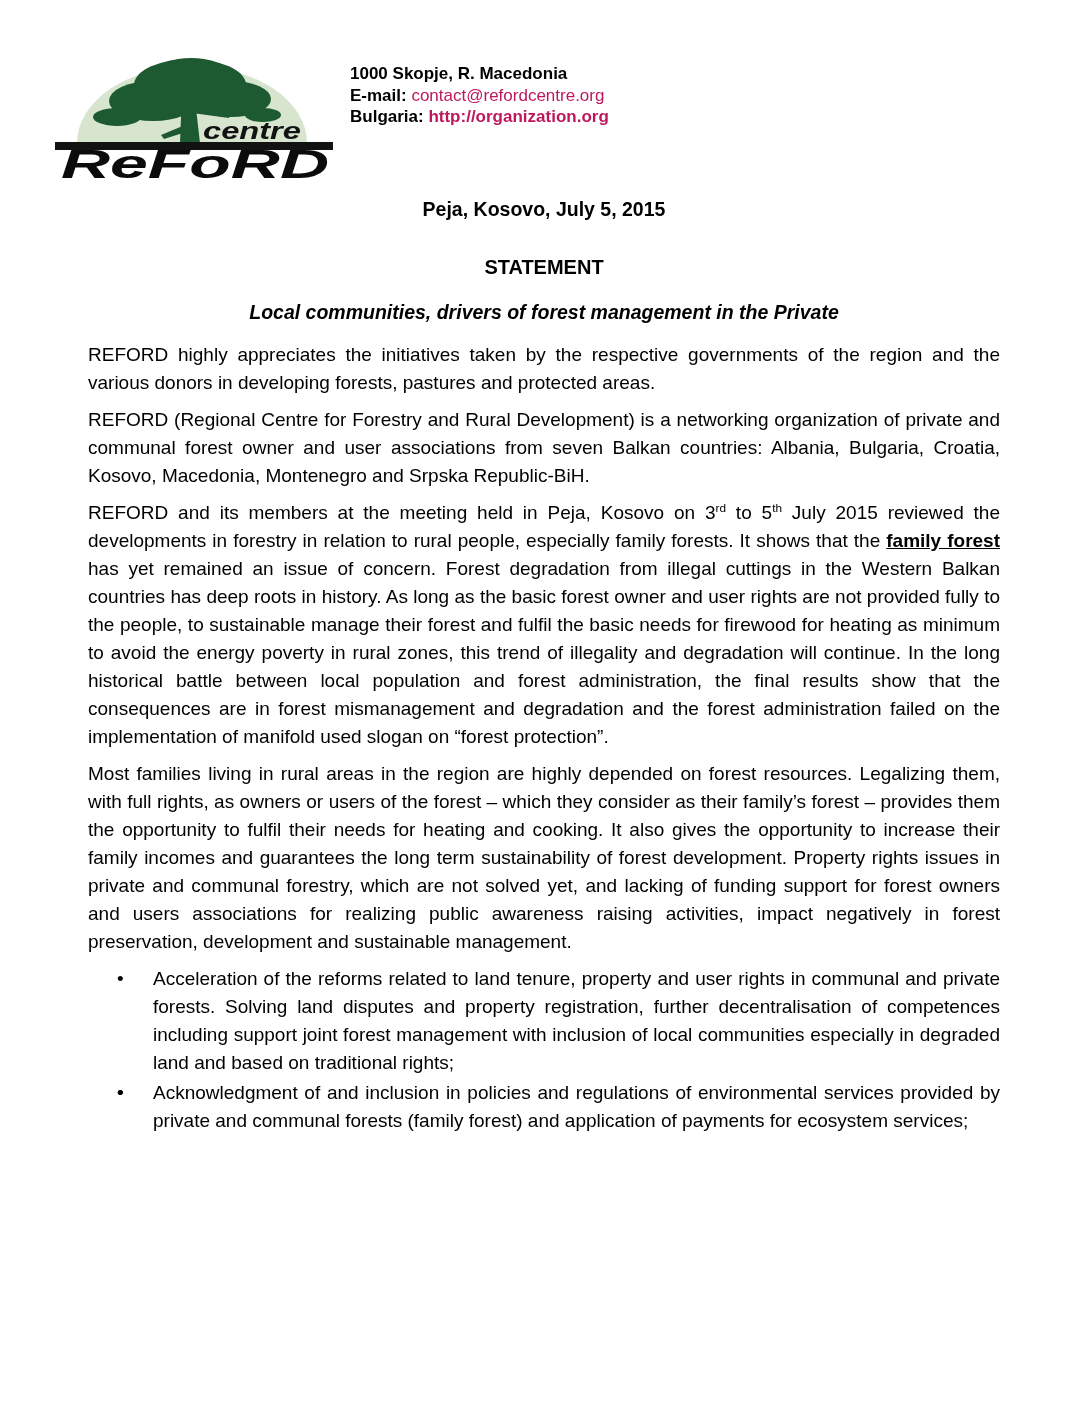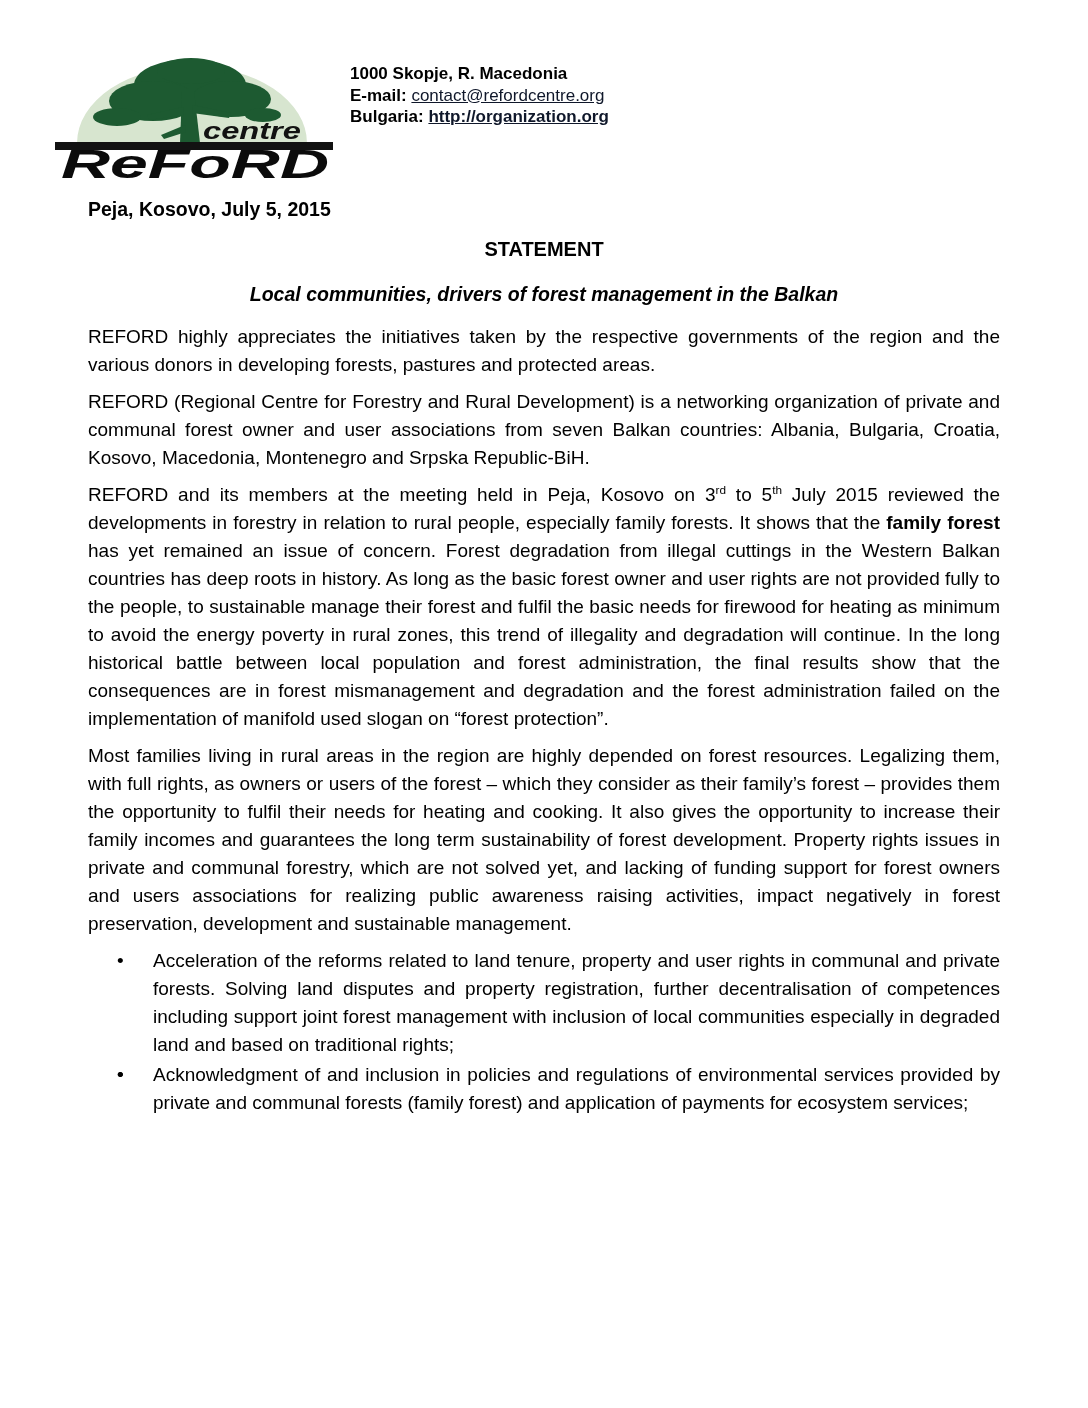--- a/index.html
+++ b/index.html
@@ -22,36 +22,35 @@
   }
   .logo-box { flex: 0 0 auto; width: 285px; height: 126px; }
   .contact-block {
     margin-left: 10px;
     padding-top: 8px;
     font-size: 17px;
     line-height: 21.5px;
     font-weight: bold;
   }
   .contact-block .link {
-    color: #0f172a;
-    text-decoration: underline;
+    color: #be185d;
     cursor: pointer;
   }
   .contact-block .email-link { font-weight: normal; }
   .contact-block .website-link { font-weight: bold; }
   
   .dateline {
     margin: 16px 88px 0;
-    text-align: left;
+    text-align: center;
     font-weight: bold;
     font-size: 19.5px;
     line-height: 24px;
   }
   .doc-title {
-    margin-top: 16px;
+    margin-top: 34px;
     text-align: center;
     font-size: 20px;
     font-weight: bold;
     line-height: 24px;
   }
   .doc-subtitle {
     margin-top: 21px;
     text-align: center;
     font-size: 19.5px;
     font-weight: bold;
@@ -64,21 +63,21 @@
     font-size: 19px;
     line-height: 28px;
     text-align: justify;
   }
   .doc-body p { margin: 0 0 9px 0; }
   .doc-body sup {
     vertical-align: super;
     font-size: 62%;
     line-height: 0;
   }
-  .bold-run { font-weight: bold; }
+  .bold-run { font-weight: bold; text-decoration: underline; }
   
   .bullet-list { list-style: none; margin: 0; padding: 0; }
   .bullet-list li {
     position: relative;
     padding-left: 65px;
     margin-bottom: 2px;
     text-align: justify;
   }
   .bullet-list .bullet-marker {
     position: absolute;
@@ -122,21 +121,21 @@
     <div class="contact-block">
       <div>1000 Skopje, R. Macedonia</div>
       <div><span>E-mail: </span><a class="link email-link">contact@refordcentre.org</a></div>
       <div><span>Bulgaria: </span><a class="link website-link">http://organization.org</a></div>
     </div>
   </header>
 
   <div class="dateline">Peja, Kosovo, July 5, 2015</div>
 
   <div class="doc-title">STATEMENT</div>
-  <div class="doc-subtitle">Local communities, drivers of forest management in the Balkan</div>
+  <div class="doc-subtitle">Local communities, drivers of forest management in the Private</div>
 
   <div class="doc-body">
     <p>REFORD highly appreciates the initiatives taken by the respective governments of the region and the various donors in developing forests, pastures and protected areas.</p>
     <p>REFORD (Regional Centre for Forestry and Rural Development) is a networking organization of private and communal forest owner and user associations from seven Balkan countries: Albania, Bulgaria, Croatia, Kosovo, Macedonia, Montenegro and Srpska Republic-BiH.</p>
     <p><span>REFORD and its members at the meeting held in Peja, Kosovo on 3</span><sup>rd</sup><span> to 5</span><sup>th</sup><span> July 2015 reviewed the developments in forestry in relation to rural people, especially family forests. It shows that the </span><span class="bold-run">family forest</span><span> has yet remained an issue of concern. Forest degradation from illegal cuttings in the Western Balkan countries has deep roots in history. As long as the basic forest owner and user rights are not provided fully to the people, to sustainable manage their forest and fulfil the basic needs for firewood for heating as minimum to avoid the energy poverty in rural zones, this trend of illegality and degradation will continue. In the long historical battle between local population and forest administration, the final results show that the consequences are in forest mismanagement and degradation and the forest administration failed on the implementation of manifold used slogan on “forest protection”.</span></p>
     <p>Most families living in rural areas in the region are highly depended on forest resources. Legalizing them, with full rights, as owners or users of the forest – which they consider as their family’s forest – provides them the opportunity to fulfil their needs for heating and cooking. It also gives the opportunity to increase their family incomes and guarantees the long term sustainability of forest development. Property rights issues in private and communal forestry, which are not solved yet, and lacking of funding support for forest owners and users associations for realizing public awareness raising activities, impact negatively in forest preservation, development and sustainable management.</p>
 
     <ul class="bullet-list">
       <li><span class="bullet-marker">•</span><span>Acceleration of the reforms related to land tenure, property and user rights in communal and private forests. Solving land disputes and property registration, further decentralisation of competences including support joint forest management with inclusion of local communities especially in degraded land and based on traditional rights;</span></li>
       <li><span class="bullet-marker">•</span></li>

